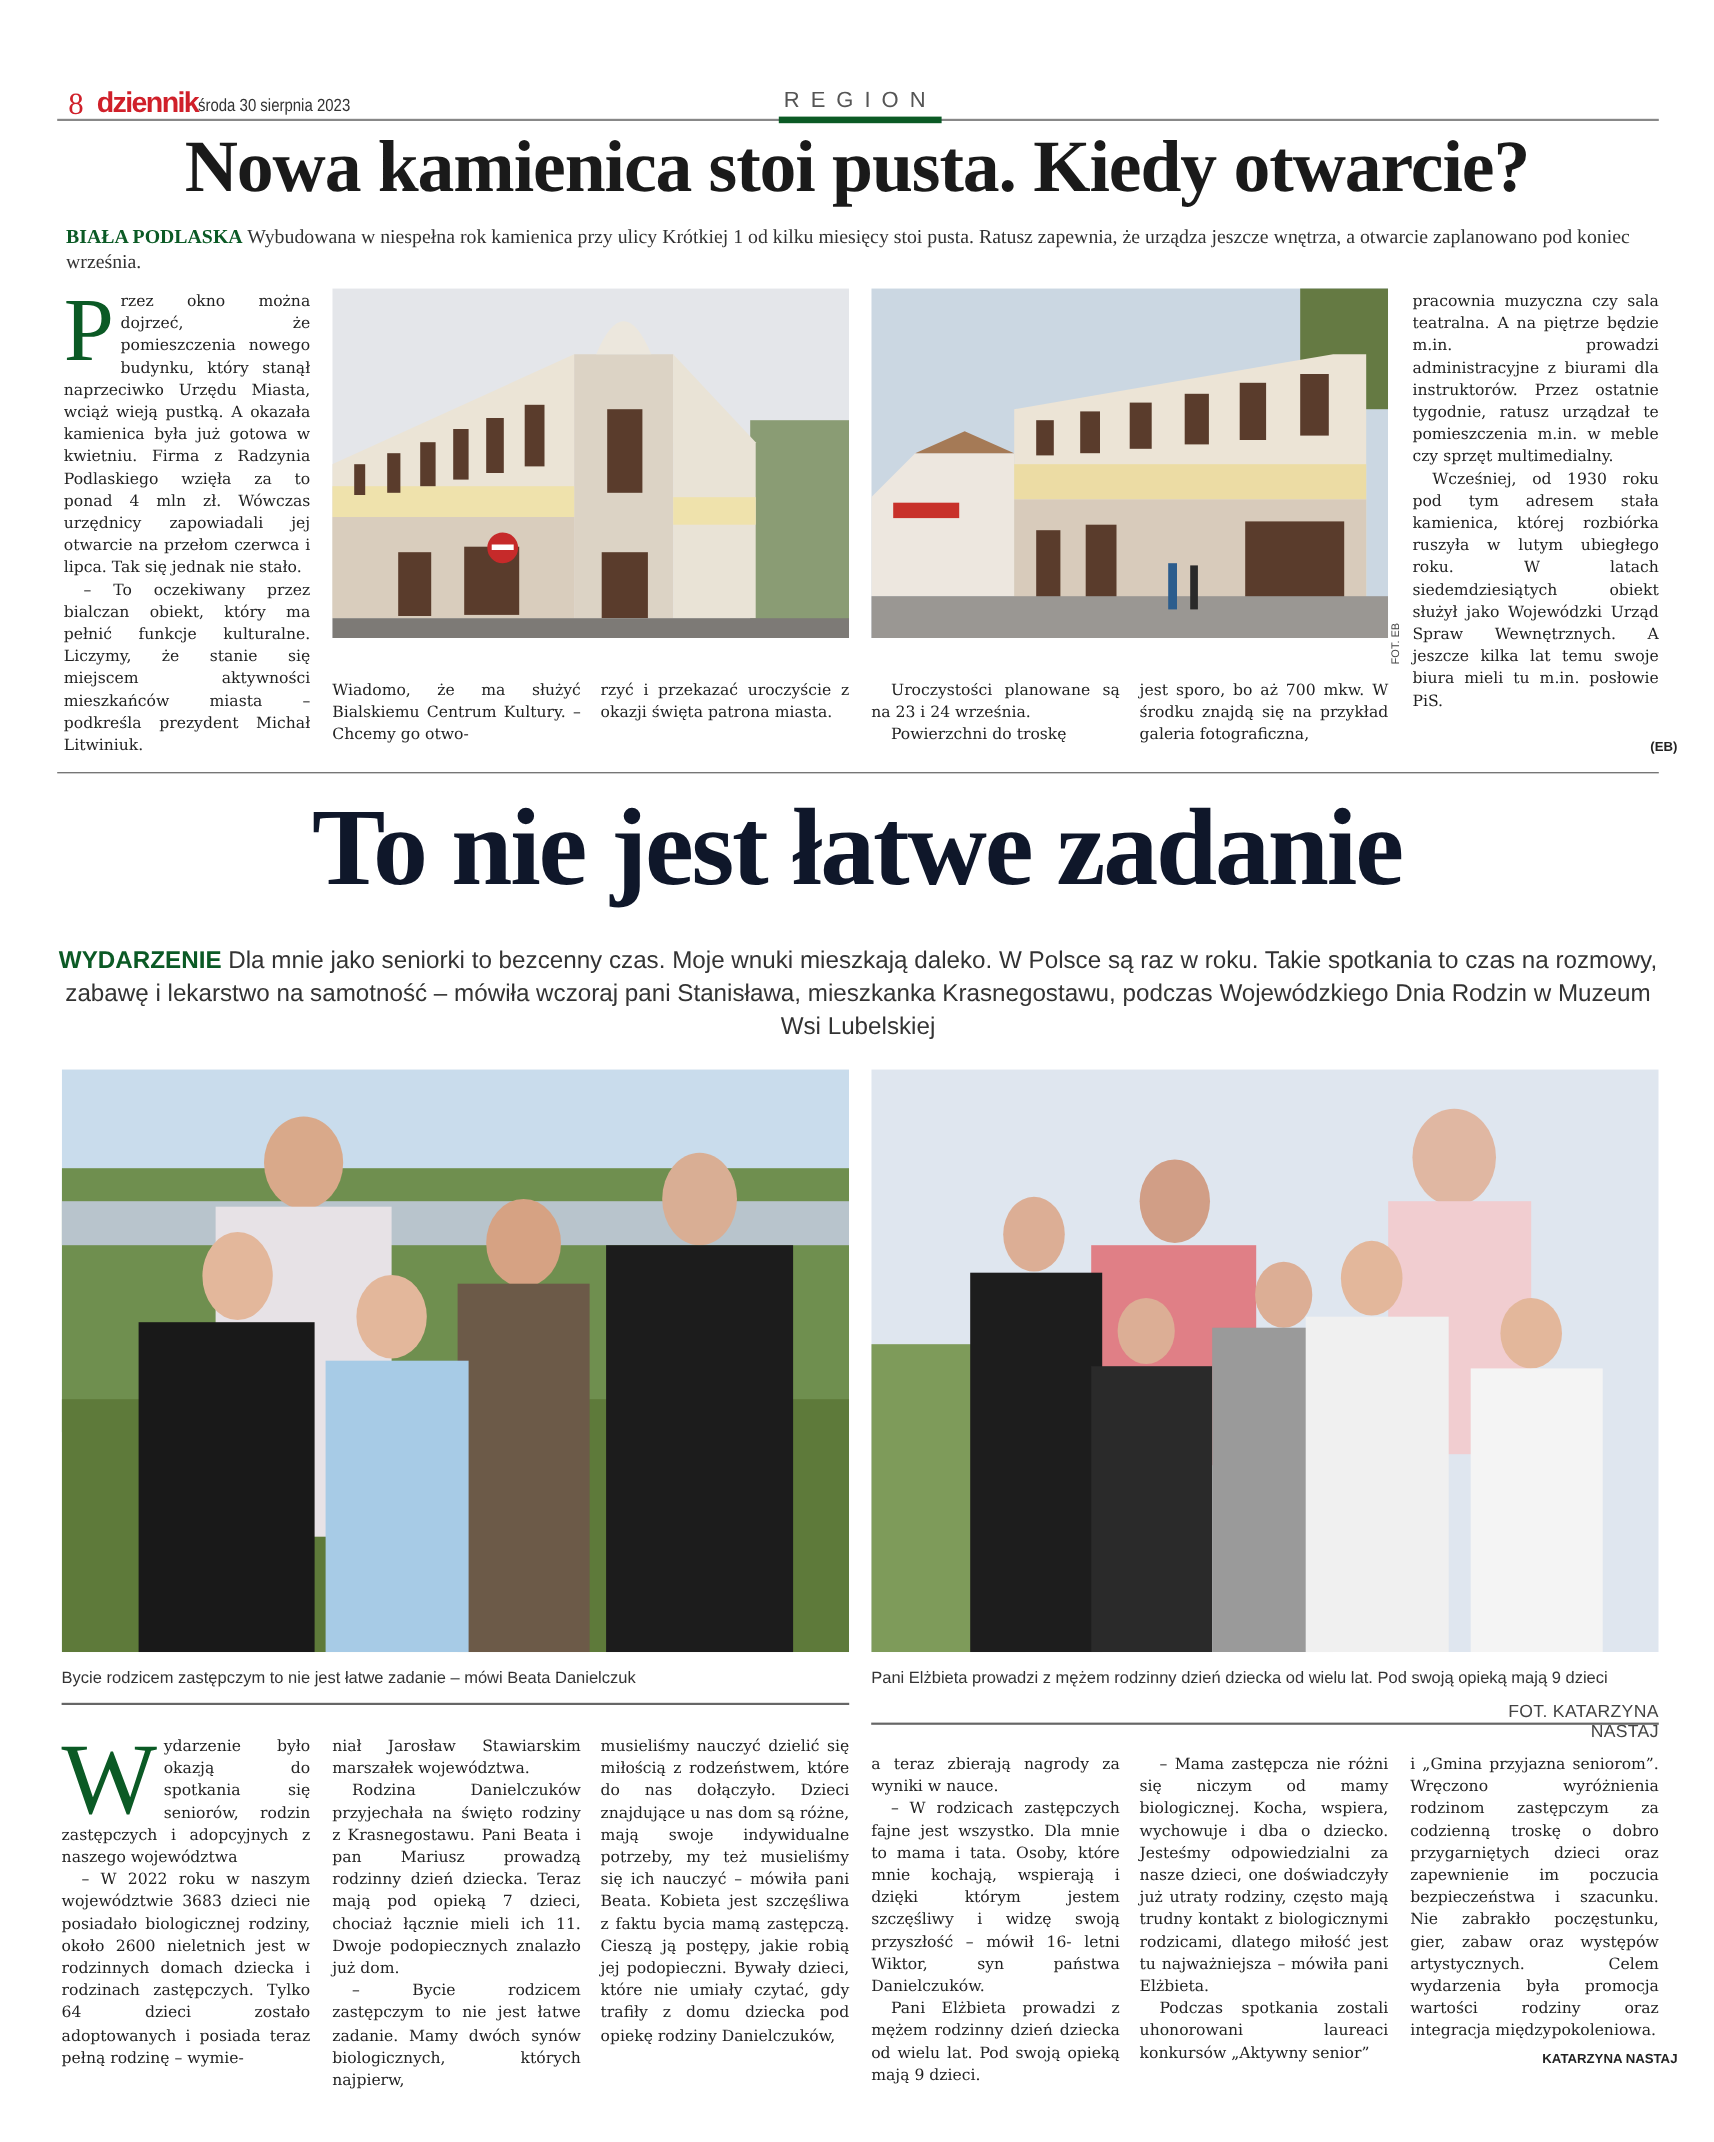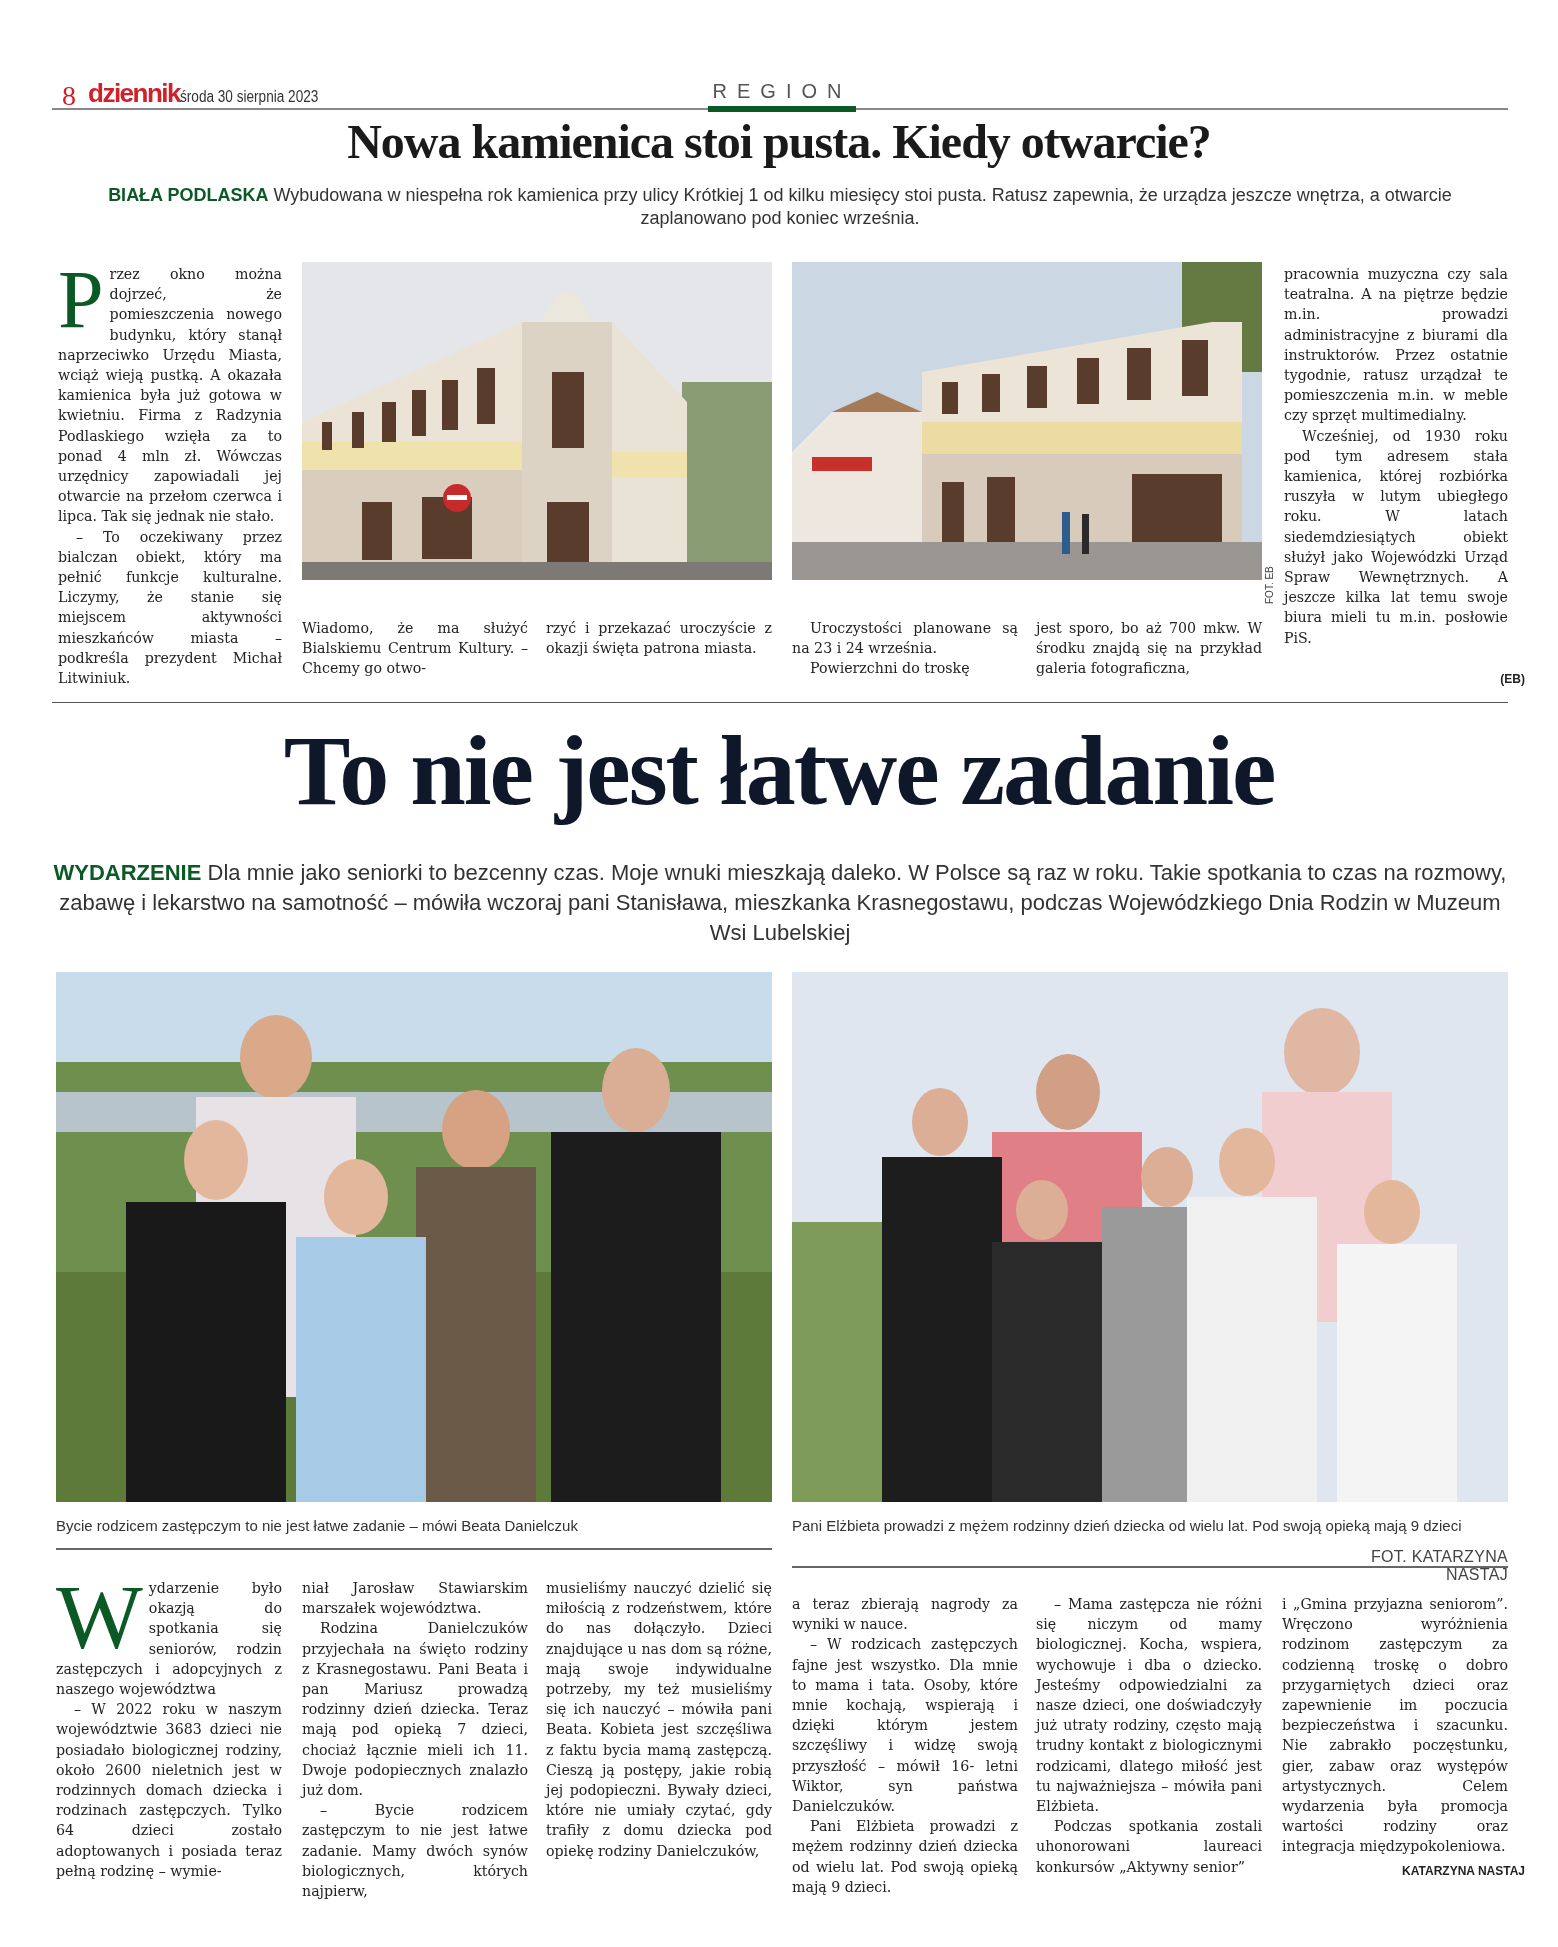--- a/index.html
+++ b/index.html
@@ -10,22 +10,22 @@
 
   
   .pg-num { left: 62px; top: 82px; font-family: "Liberation Serif", serif; font-size: 28px; color: #d0202a; line-height: 1; }
   .logo { left: 88px; top: 80px; font-family: "Liberation Sans", sans-serif; font-weight: bold; font-size: 26px; color: #d0202a; letter-spacing: -1.5px; line-height: 1; }
   .date { left: 180px; top: 88px; font-family: "Liberation Sans", sans-serif; font-size: 16px; color: #333; transform: scaleX(0.85); transform-origin: left; }
   .head-rule { left: 52px; top: 108px; width: 1456px; height: 2px; background: #888; }
   .section { left: 708px; top: 80px; width: 148px; text-align: center; font-family: "Liberation Sans", sans-serif; font-size: 20px; letter-spacing: 10px; color: #555; font-weight: normal; }
   .section-bar { left: 708px; top: 106px; width: 148px; height: 6px; background: #0b5a25; }
 
   
-  .h1 { left: 40px; top: 116px; width: 1478px; text-align: center; font-family: "Liberation Serif", serif; font-weight: bold; font-size: 48px; letter-spacing: -1px; color: #1a1a1a; line-height: 1.1; }
-  .lead { left: 60px; top: 184px; width: 1440px; text-align: center; font-family: Liberation Sans, sans-serif; font-size: 18px; line-height: 23px; color: #333; }
+  .h1 { left: 40px; top: 116px; width: 1478px; text-align: center; font-family: "Liberation Serif", serif; font-weight: bold; font-size: 67px; letter-spacing: -1px; color: #1a1a1a; line-height: 1.1; }
+  .lead { left: 60px; top: 204px; width: 1440px; font-family: Liberation Serif, serif; font-size: 18px; line-height: 23px; color: #333; }
   .kicker { color: #0b5a25; font-weight: bold; }
 
   
   .col { font-family: "DejaVu Serif", serif; font-size: 14.2px; line-height: 20.2px; color: #222; text-align: justify; hyphens: manual; }
   .col p { text-indent: 0; }
   .col p.ind { text-indent: 18px; }
   .dropcap { float: left; font-family: "Liberation Serif", serif; color: #0b5a25; line-height: 0.78; margin-right: 6px; margin-top: 4px; }
 
   .photo { overflow: hidden; }
   .rule { height: 2px; background: #666; }

